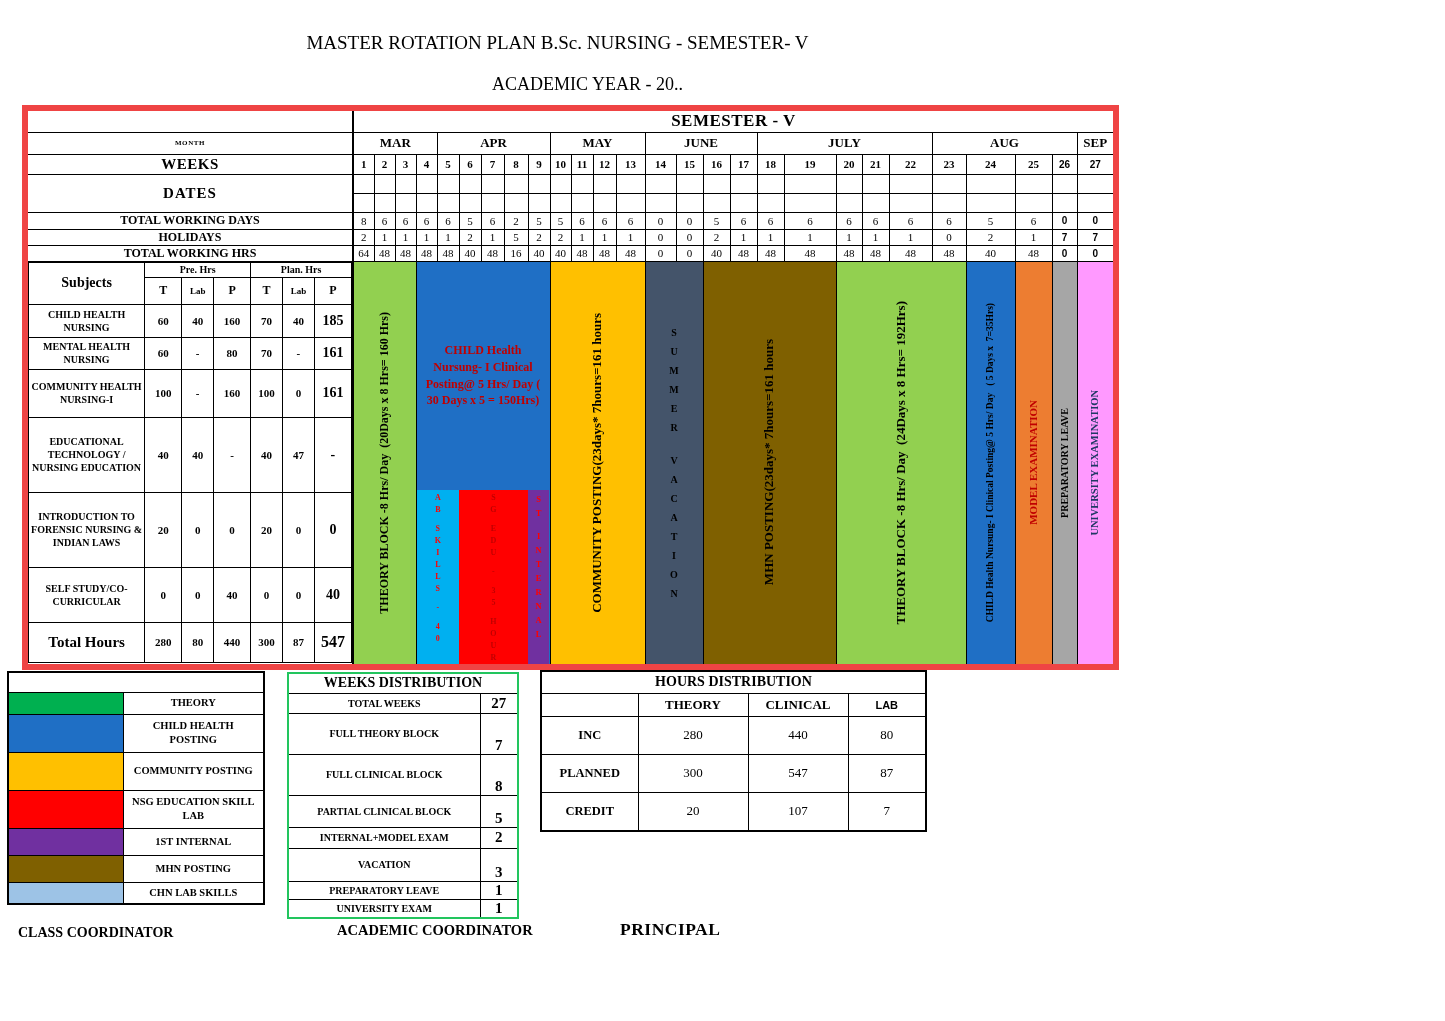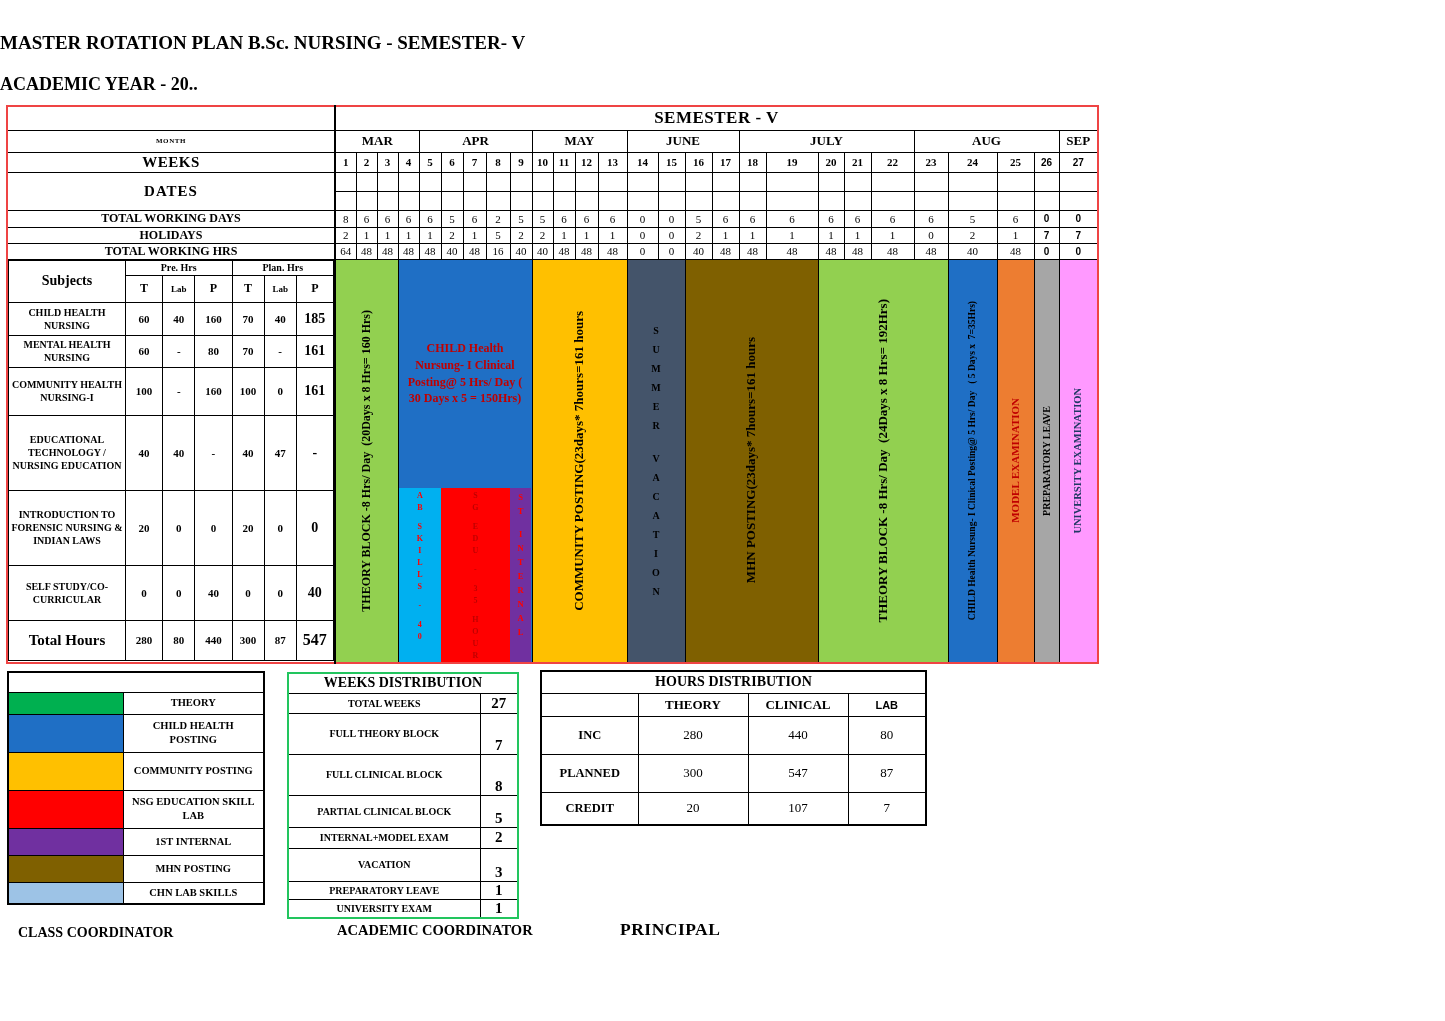--- a/index.html
+++ b/index.html
@@ -1,24 +1,24 @@
 <!DOCTYPE html>
 <html><head>
 <meta charset="utf-8">
 <style>
   *{margin:0;padding:0;box-sizing:border-box;}
   html,body{background:#fff;}
   body{width:1445px;height:1021px;position:relative;font-family:"Liberation Serif",serif;color:#000;}
   .page{position:absolute;inset:0;}
-  .title{position:absolute;text-align:left;font-weight:bold;}
+  .title{position:absolute;text-align:center;font-weight:normal;}
   .line1{top:32px;left:0;width:1115px;font-size:19px;}
   .line2{top:74px;left:0;width:1175px;font-size:18px;}
   table{border-collapse:collapse;table-layout:fixed;}
   td{border:1px solid #000;text-align:center;vertical-align:middle;padding:0;overflow:hidden;}
-  .main{position:absolute;left:6px;top:105px;border:2px solid #ef4444;}
+  .main{position:absolute;left:22px;top:105px;border:6px solid #ef4444;}
   .thickR{border-right:2px solid #000;}
   .sem{font-weight:bold;font-size:17px;letter-spacing:.5px;}
   .mon{font-weight:bold;font-size:13px;}
   .wk{font-weight:bold;font-size:11px;}
   .sans{font-family:"Liberation Sans",sans-serif !important;font-size:10px !important;font-weight:bold;}
   .lbl{font-weight:bold;}
   .lblMonth{font-size:7px;letter-spacing:.6px;}
   .lblWeeks{font-size:15px;letter-spacing:.5px;}
   .lblDates{font-size:15px;letter-spacing:1px;}
   .lblSmall{font-size:12px;}
@@ -623,21 +623,21 @@
           <td class="hdv">280</td>
           <td class="hdv">440</td>
           <td class="hdv">80</td>
         </tr>
         <tr style="height: 38px;">
           <td class="hdl">PLANNED</td>
           <td class="hdv">300</td>
           <td class="hdv">547</td>
           <td class="hdv">87</td>
         </tr>
-        <tr style="height: 33px; padding-left: 19px;">
+        <tr style="height: 39px; padding-left: 19px;">
           <td class="hdl">CREDIT</td>
           <td class="hdv">20</td>
           <td class="hdv">107</td>
           <td class="hdv">7</td>
         </tr>
       </tbody>
     </table>
 
   <div class="sig sig1">CLASS COORDINATOR</div>
   <div class="sig sig2">ACADEMIC COORDINATOR</div>

